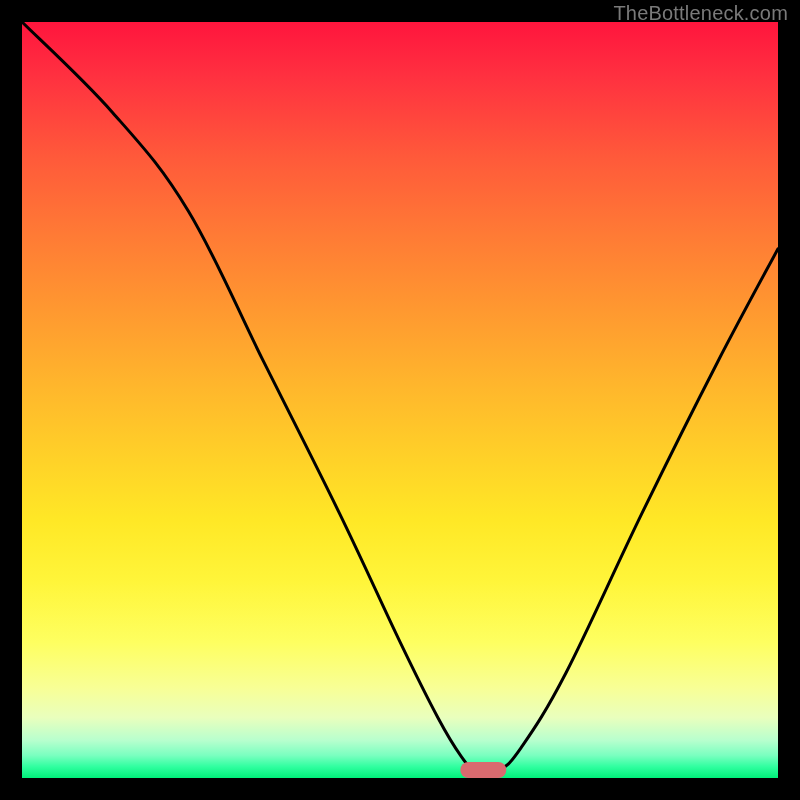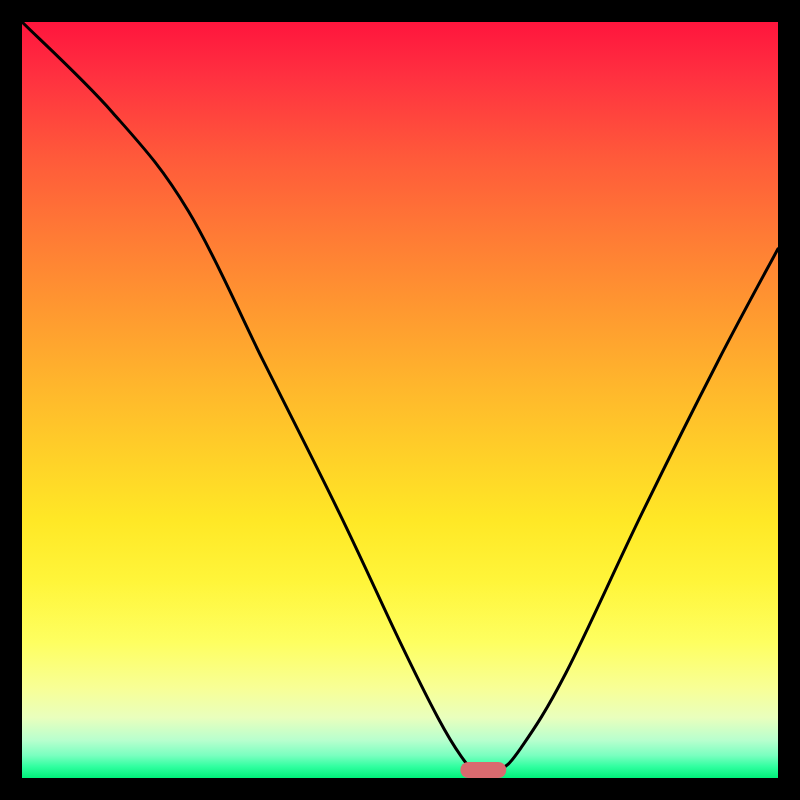--- a/index.html
+++ b/index.html
@@ -75,20 +75,21 @@
     height: 16px;
     border-radius: 8px;
     background: #d96a6f;
     transform: translate(-50%, -50%);
   }
 </style>
 </head>
 <body>
 
 <div class="chart-container">
+  <div class="attribution">TheBottleneck.com</div>
 
   <div class="plot-area">
     <div class="gradient"></div>
 
     <svg class="curve" viewBox="0 0 756 756" preserveAspectRatio="none">
       <path d="M 0.0 0.0 C 16.3 16.3, 60.8 56.7, 90.7 90.7 C 120.7 124.7, 139.1 144.1, 166.3 189.0 C 193.5 233.9, 214.7 285.8, 241.9 340.2 C 269.1 394.6, 293.0 441.1, 317.5 491.4 C 342.0 541.7, 360.3 583.2, 378.0 619.9 C 395.7 656.7, 404.9 675.1, 415.8 695.5 C 426.7 715.9, 431.7 723.8, 438.5 733.3 C 445.3 742.8, 446.8 745.7, 453.6 748.4 C 460.4 751.2, 468.1 752.5, 476.3 748.4 C 484.4 744.4, 486.7 743.5, 499.0 725.8 C 511.2 708.1, 522.5 692.3, 544.3 650.2 C 566.1 608.0, 592.7 547.2, 619.9 491.4 C 647.1 435.6, 671.0 387.8, 695.5 340.2 C 720.0 292.6, 745.1 247.2, 756.0 226.8"></path>
     </svg>
 
     <div class="marker" style="left: 461.16px; top: 748.44px; width: 45.36px;"></div>
   </div>

